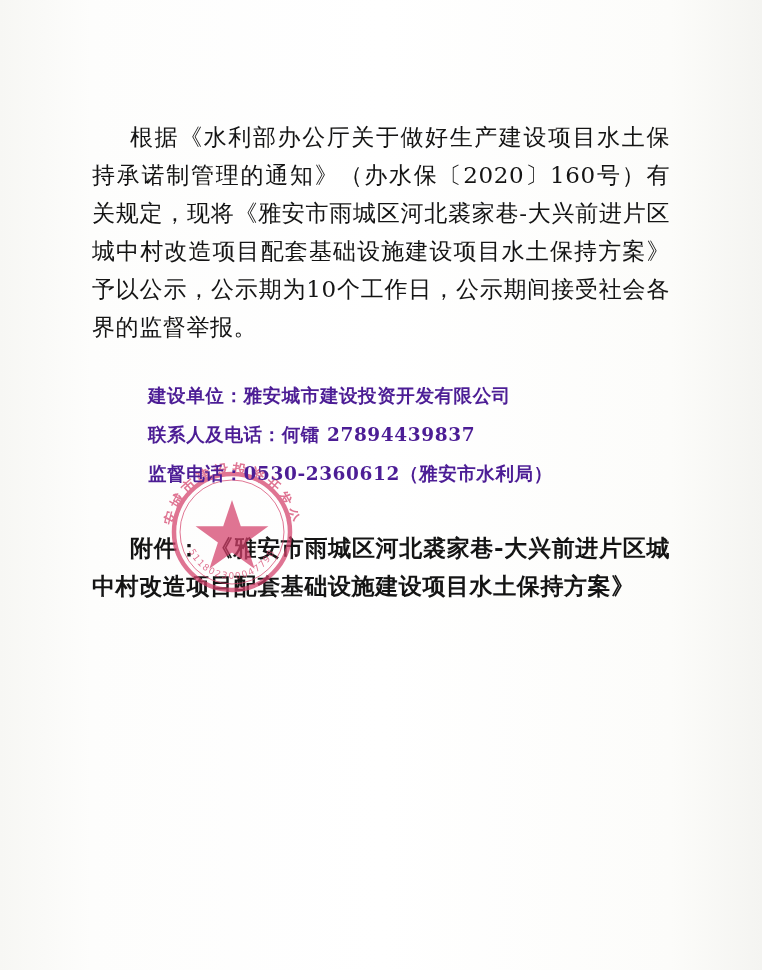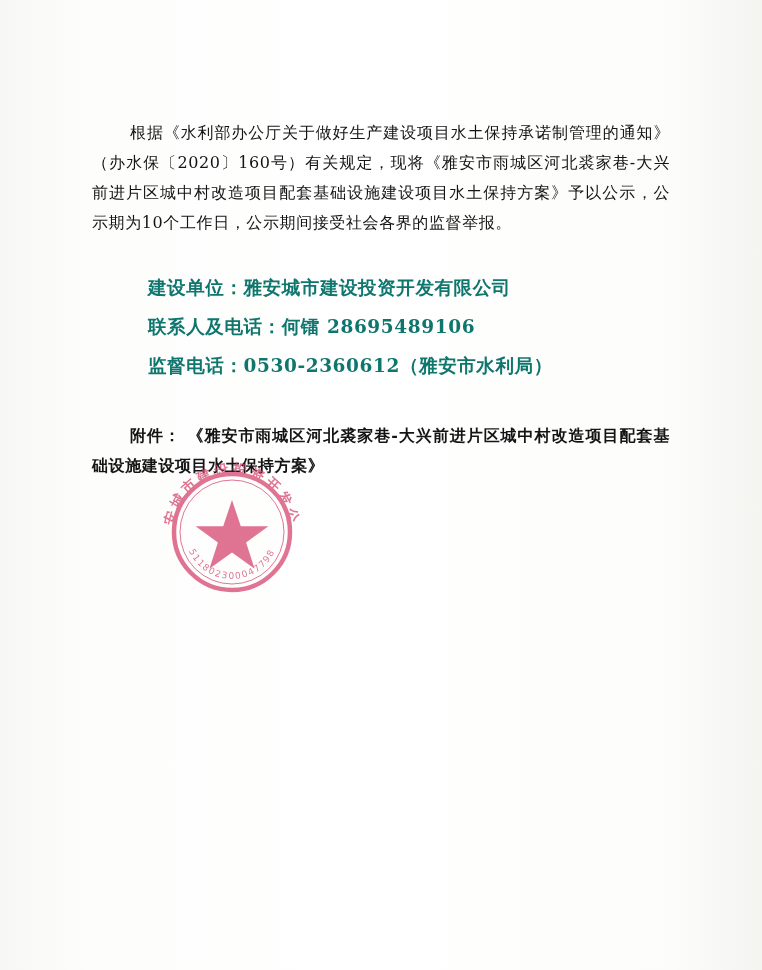--- a/index.html
+++ b/index.html
@@ -45,22 +45,22 @@
     color: #111;
     margin: 0 0 10px 0;
     padding: 0 4px;
   }
 
   .body-block {
     margin-top: 34px;
   }
 
   p.para {
-    font-size: 16px;
-    line-height: 30px;
+    font-size: 23px;
+    line-height: 38px;
     letter-spacing: 0.6px;
     text-align: justify;
     text-justify: inter-ideograph;
     margin: 0 0 10px 0;
     color: #141414;
   }
   p.para.indent {
     text-indent: 38px;
   }
 
@@ -68,21 +68,21 @@
     margin-top: 30px;
     padding-left: 56px;
     position: relative;
     z-index: 3;
   }
   .contact-line {
     font-size: 18.5px;
     line-height: 39px;
     letter-spacing: 0.6px;
     font-weight: bold;
-    color: #0f766e;
+    color: #4c1d95;
     white-space: nowrap;
   }
 
   .attach-block {
     margin-top: 36px;
   }
   .attach-block p.para {
     font-weight: bold;
   }
 
@@ -109,21 +109,21 @@
 
   <h1 class="title">
   </h1>
 
   <div class="body-block">
     <p class="para indent">根据《水利部办公厅关于做好生产建设项目水土保持承诺制管理的通知》（办水保〔2020〕160号）有关规定，现将《雅安市雨城区河北裘家巷-大兴前进片区城中村改造项目配套基础设施建设项目水土保持方案》予以公示，公示期为10个工作日，公示期间接受社会各界的监督举报。</p>
   </div>
 
   <div class="contact-block">
     <div class="contact-line">建设单位：雅安城市建设投资开发有限公司</div>
-    <div class="contact-line">联系人及电话：何镭 28695489106</div>
+    <div class="contact-line">联系人及电话：何镭 27894439837</div>
     <div class="contact-line">监督电话：0530-2360612（雅安市水利局）</div>
   </div>
 
   <div class="attach-block">
     <p class="para indent">附件： 《雅安市雨城区河北裘家巷-大兴前进片区城中村改造项目配套基础设施建设项目水土保持方案》</p>
   </div>
 
 </div>
 
 <div class="seal">

